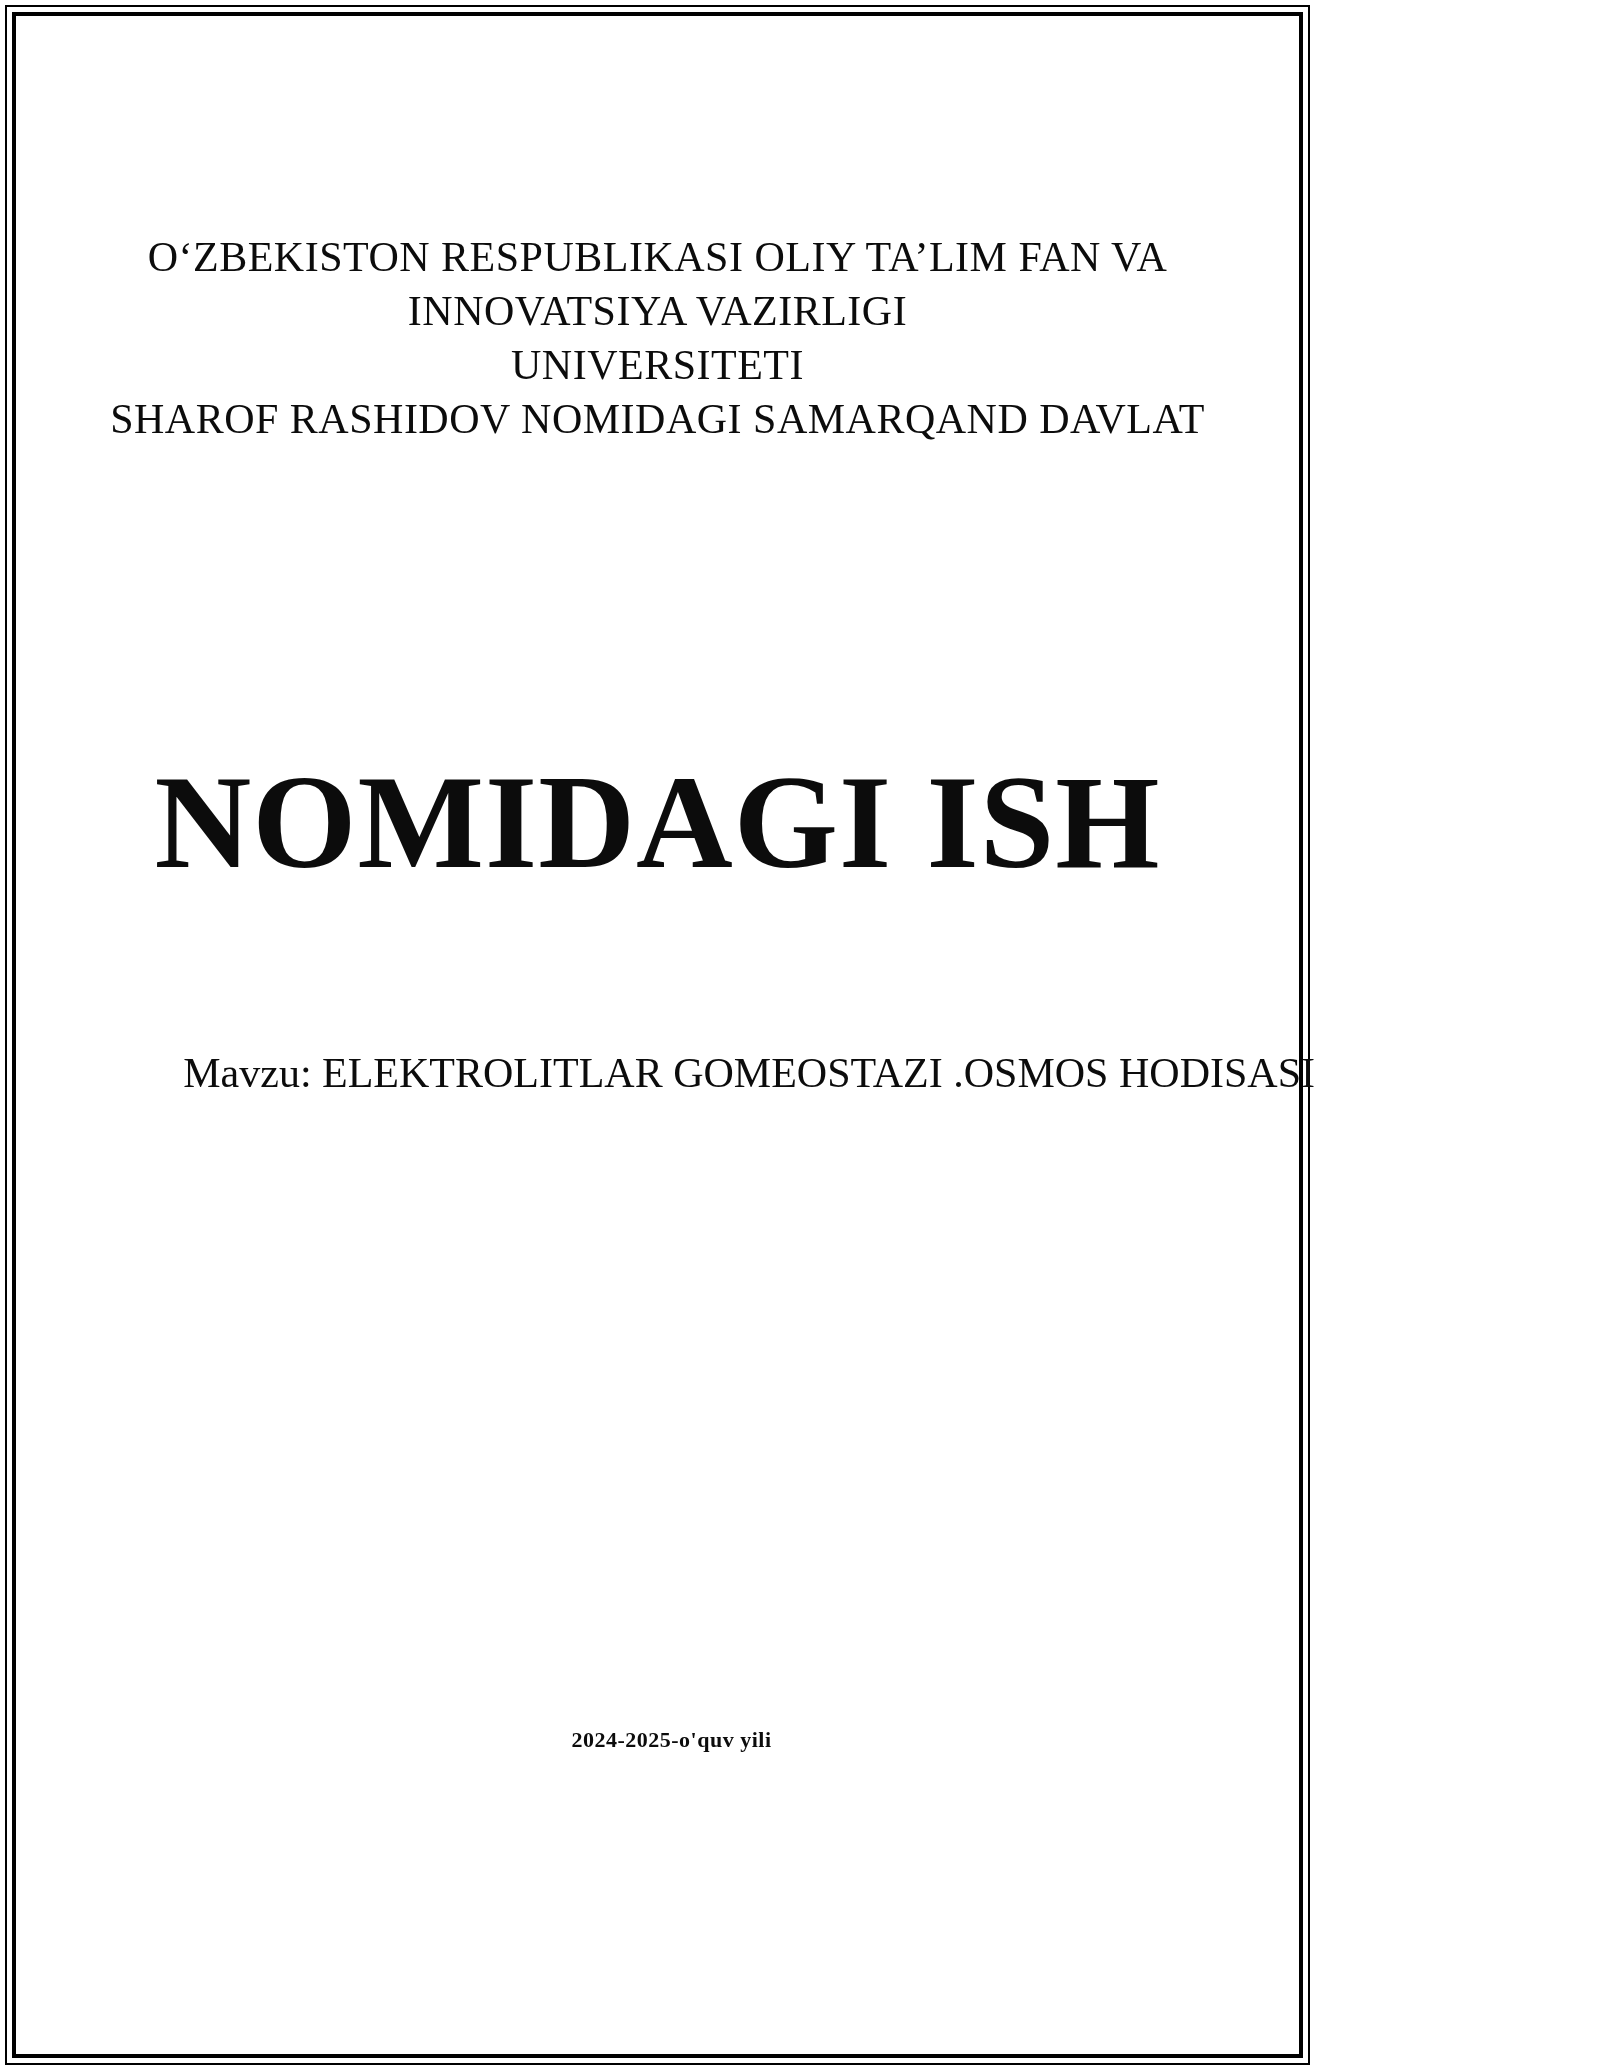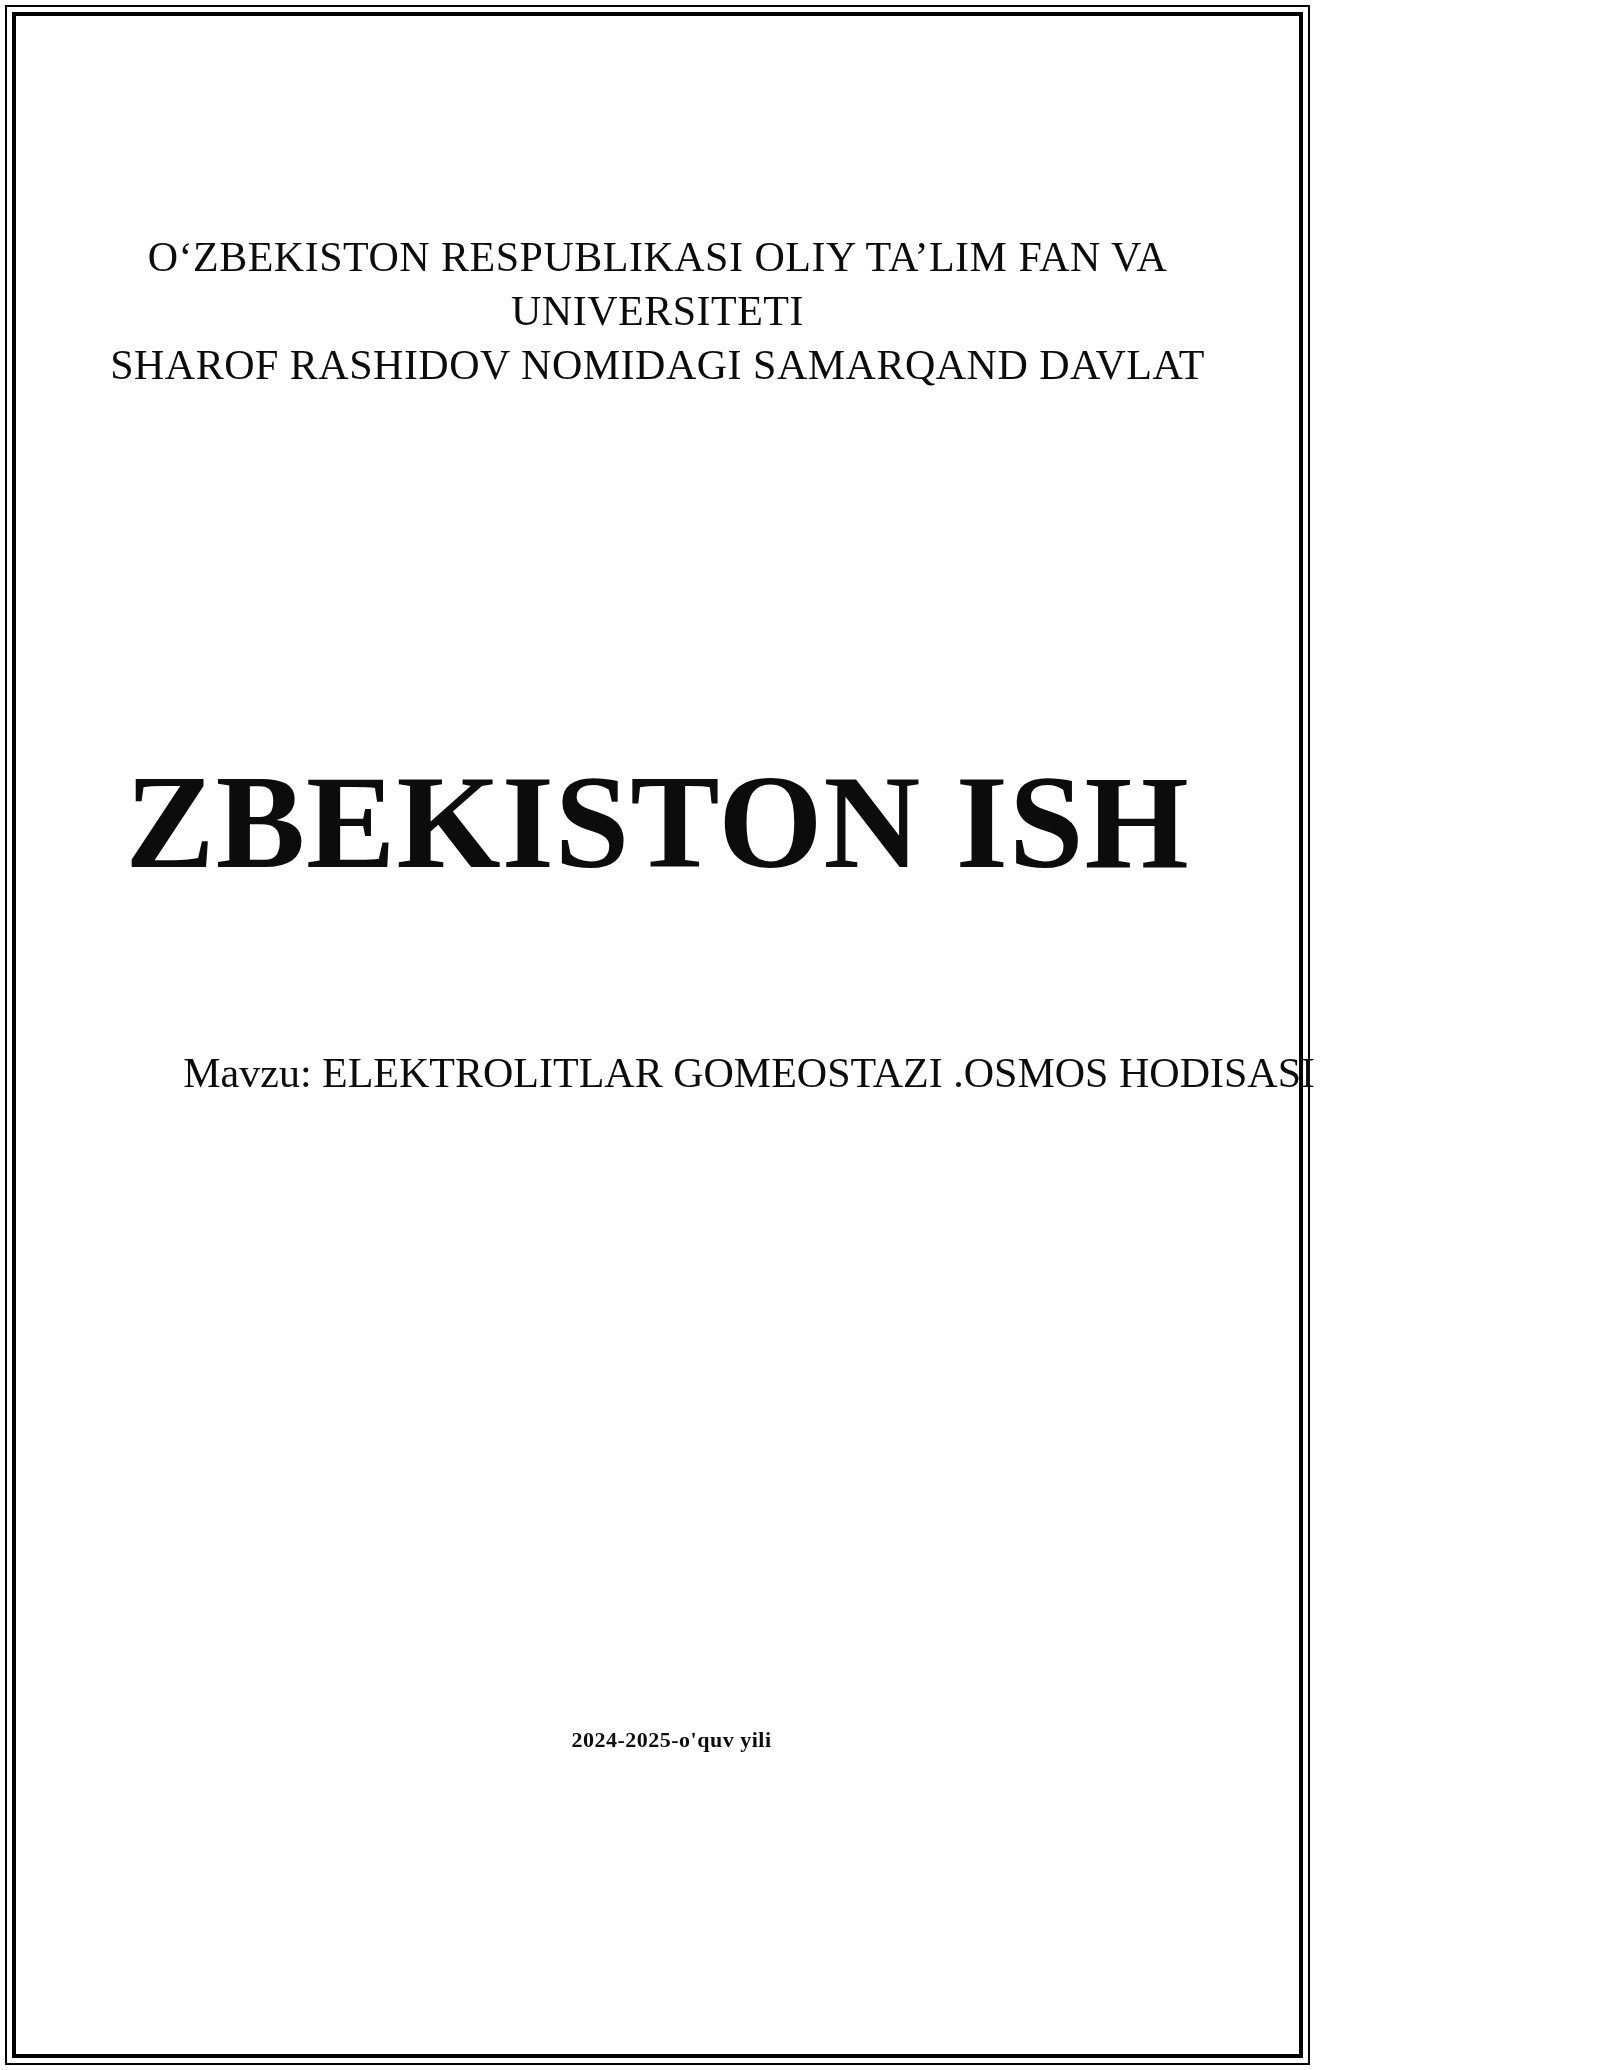--- a/index.html
+++ b/index.html
@@ -86,24 +86,25 @@
 </head>
 <body>
 
 <div class="page">
 
   <div class="border-outer"></div>
   <div class="border-inner"></div>
 
   <div class="header-block">
     <div>O‘ZBEKISTON RESPUBLIKASI OLIY TA’LIM FAN VA</div>
+    <div>INNOVATSIYA VAZIRLIGI</div>
     <div>UNIVERSITETI</div>
     <div>SHAROF RASHIDOV NOMIDAGI SAMARQAND DAVLAT</div>
   </div>
 
-  <h1 class="doc-title">ZBEKISTON ISH</h1>
+  <h1 class="doc-title">NOMIDAGI ISH</h1>
 
   <div class="topic-line">Mavzu: ELEKTROLITLAR GOMEOSTAZI .OSMOS HODISASI</div>
 
 
   <div class="year-line">2024-2025-o'quv yili</div>
 
 </div>
 
 </body></html>

